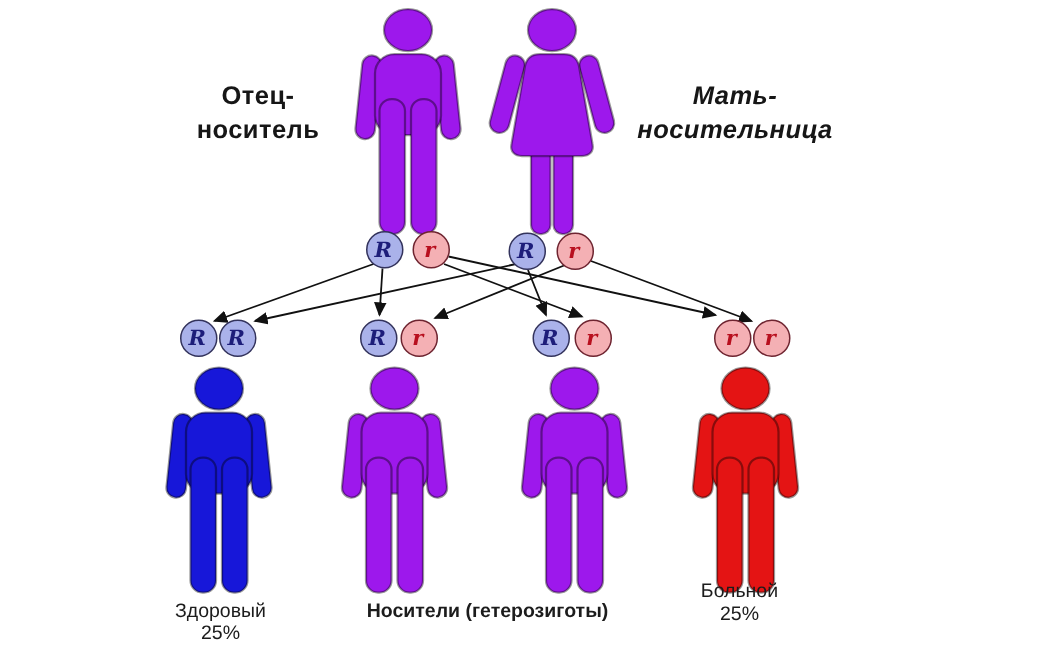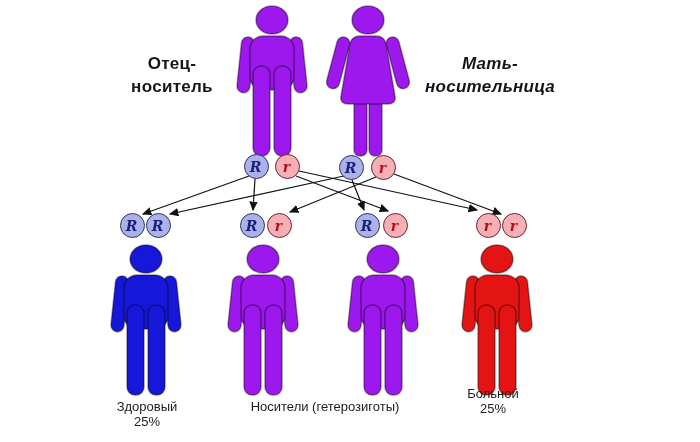--- a/index.html
+++ b/index.html
@@ -127,21 +127,21 @@
   <div class="allele allele-R" style="left: 355px; top: 213px; background-color: rgb(170, 178, 234);">R</div>
   <div class="allele allele-r" style="left: 383px; top: 213px; background-color: rgb(244, 176, 180);">r</div>
 
   <div class="allele allele-r" style="left: 476px; top: 213px; background-color: rgb(244, 176, 180);">r</div>
   <div class="allele allele-r" style="left: 502px; top: 213px; background-color: rgb(244, 176, 180);">r</div>
 
   <div class="caption" style="left:37px; top:399px;">
     <span>Здоровый</span>
     <span>25%</span>
   </div>
-  <div class="caption" style="left:215px; top:399px;">
+  <div class="caption" style="left:215px; top:399px;font-weight:bold;">
     <span>Носители (гетерозиготы)</span>
   </div>
   <div class="caption" style="left:383px; top:386px;">
     <span>Больной</span>
     <span>25%</span>
   </div>
 
 </div>
 
 </body></html>

